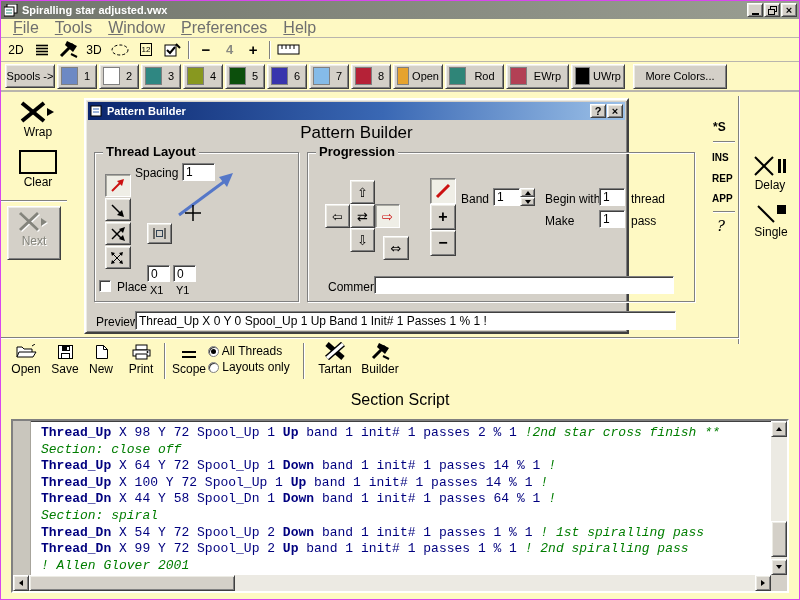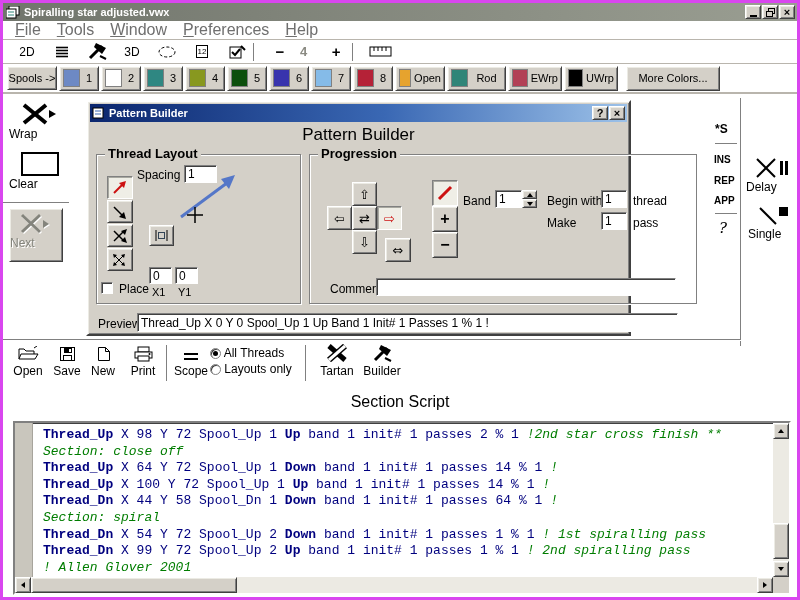--- a/index.html
+++ b/index.html
@@ -1,18 +1,18 @@
 <!DOCTYPE html>
 <html><head>
 <meta charset="utf-8">
 <style>
   html,body{margin:0;padding:0;background:#555;}
-  .screen{position:relative;width:800px;height:600px;background:#ffffff;
+  .screen{position:relative;width:800px;height:600px;background:#fef9c3;
     font-family:"Liberation Sans",sans-serif;color:#000;overflow:hidden;
-    border:3px solid #d946ef;box-sizing:border-box;}
+    border:1px solid #d946ef;box-sizing:border-box;}
   *{box-sizing:border-box;}
 
   
   .raised{background:#d4d0c8;border:1px solid;border-color:#fff #404040 #404040 #fff;
     box-shadow:inset 1px 1px 0 #ecebe4, inset -1px -1px 0 #808080;}
   .pressed{background:#efeee6;border:1px solid;border-color:#808080 #fff #fff #808080;
     box-shadow:inset 1px 1px 0 #a8a8a0;}
   .tb{background:#fff;border:1px solid;border-color:#808080 #fff #fff #808080;
     box-shadow:inset 1px 1px 0 #404040;font-family:"Liberation Sans",sans-serif;
     font-size:12px;padding:1px 3px;outline:none;}
@@ -33,42 +33,42 @@
   .min-glyph{display:block;width:7px;height:2px;background:#000;margin-top:7px;}
 
   
   .menubar{height:19px;display:flex;align-items:center;padding-left:4px;
     border-bottom:1px solid #b9b5ad;}
   .menu-item{font-size:16px;color:#6f6f6f;padding:0 8px;}
 
   
   .toolbar{height:24px;display:flex;align-items:center;padding-left:5px;gap:6px;
     border-bottom:1px solid #b9b5ad;}
-  .tool{display:flex;align-items:center;justify-content:center;height:20px;min-width:20px;margin-left:9px;}
+  .tool{display:flex;align-items:center;justify-content:center;height:20px;min-width:20px;}
   .tool-text{font-size:12px;color:#000;}
   .zoomval{font-size:13px;font-weight:bold;color:#8a8a82;padding:0 4px;}
   .pm{font-size:15px;font-weight:bold;}
   .box12{border:1px solid #000;font-size:8px;padding:0 1px;line-height:11px;}
   .tsep{width:2px;height:18px;border-left:1px solid #808080;border-right:1px solid #fff;}
 
   
   .spoolbar{height:30px;display:flex;align-items:center;padding-left:4px;gap:2px;
     border-bottom:2px solid #b9b5ad;}
   .spool-caption{height:24px;display:flex;align-items:center;justify-content:center;
     font-size:11px;width:50px;}
   .spool{height:25px;display:flex;align-items:center;padding:0 3px;gap:3px;}
   .spool .lab{font-size:11px;flex:1;text-align:center;}
   .swatch{width:17px;height:18px;border:1px solid #808080;display:inline-block;}
   .morecolors{height:25px;width:94px;display:flex;align-items:center;justify-content:center;
     font-size:11px;margin-left:6px;}
 
   .main{position:relative;height:509px;}
 
   
-  .side-item{position:absolute;font-size:12px;}
+  .side-item{position:absolute;text-align:center;font-size:12px;}
   .side-item .ic{display:block;margin:0 auto 1px;}
   .dis-text{color:#84847c;text-shadow:1px 1px 0 #fff;}
   .side-label{position:absolute;font-weight:bold;color:#000;}
 
   
   .dialog{position:absolute;left:83px;top:6px;width:545px;height:236px;background:#d4d0c8;
     border:2px solid;border-color:#fff #404040 #404040 #fff;
     box-shadow:inset 1px 1px 0 #ecebe4, inset -1px -1px 0 #808080;}
   .dlg-titlebar{height:18px;margin:2px;display:flex;align-items:center;padding:0 2px;
     background:linear-gradient(to right,#0b266e,#3a68b4 55%,#9cc1e8);}
@@ -241,21 +241,21 @@
         <span class="lab">8</span>
       </span>
     <span class="spool raised" style="width:50px">
         <span class="swatch" style="background: rgb(230, 163, 46);"></span>
         <span class="lab">Open</span>
       </span>
     <span class="spool raised" style="width:59px">
         <span class="swatch" style="background: rgb(47, 133, 120);"></span>
         <span class="lab">Rod</span>
       </span>
-    <span class="spool raised" style="width:54px">
+    <span class="spool raised" style="width:63px">
         <span class="swatch" style="background: rgb(178, 64, 85);"></span>
         <span class="lab">EWrp</span>
       </span>
     <span class="spool raised" style="width:54px">
         <span class="swatch" style="background: rgb(0, 0, 0);"></span>
         <span class="lab">UWrp</span>
       </span>
     <span class="morecolors raised">More Colors...</span>
   </div>
 

